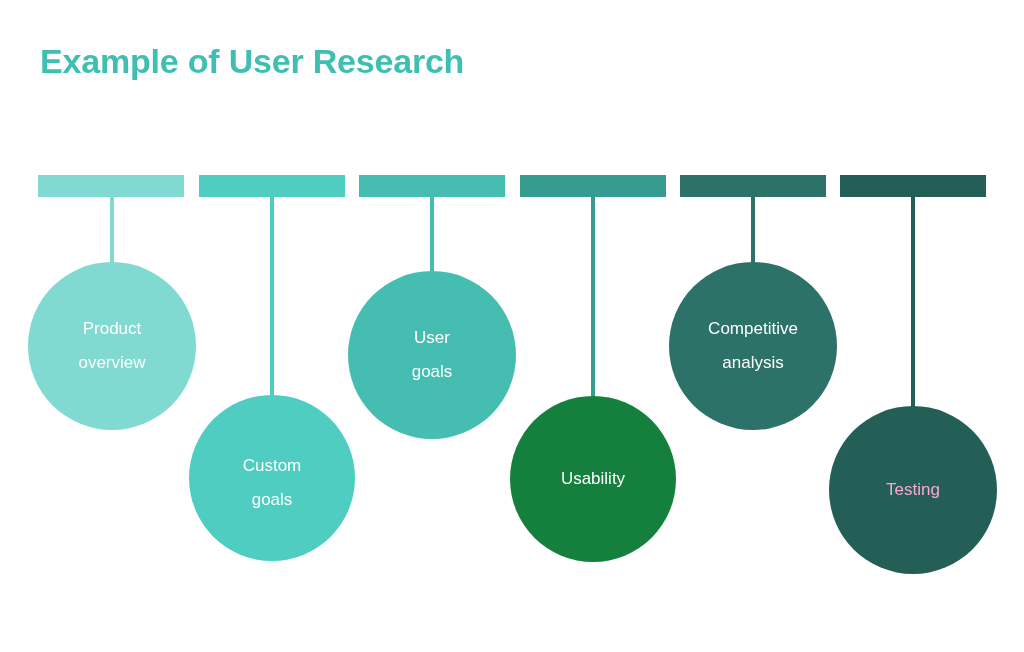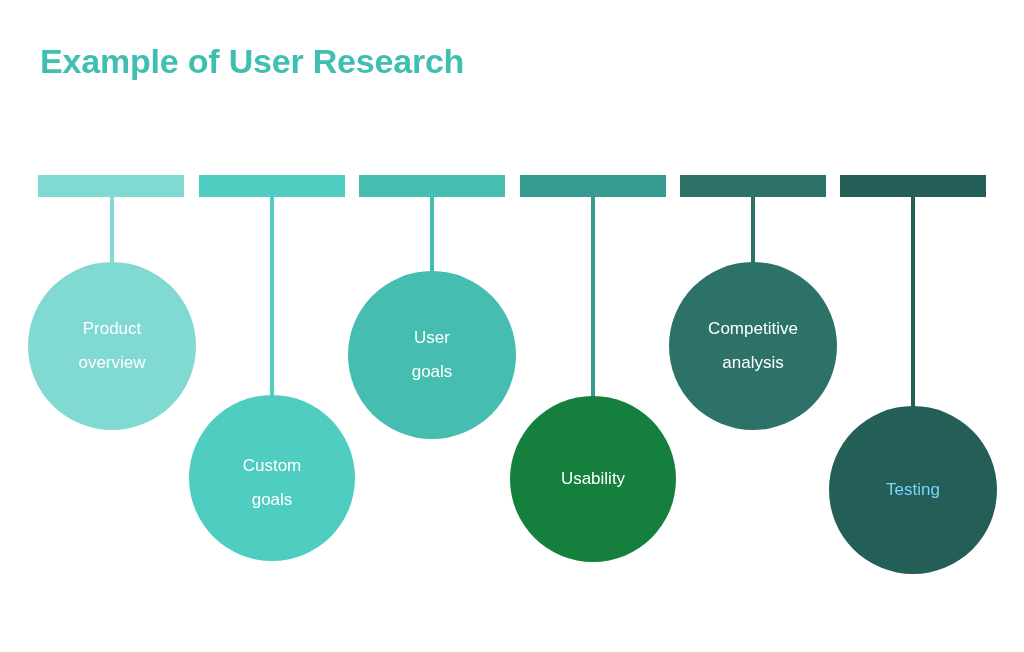--- a/index.html
+++ b/index.html
@@ -115,18 +115,18 @@
         <div class="connector" style="left: 751px; top: 197px; height: 66px; background: rgb(44, 114, 104);"></div>
         <div class="bubble" style="left: 669px; top: 262px; width: 168px; height: 168px; background: rgb(44, 114, 104); align-items: center;">
           <div class="bubble-label" style="color: rgb(255, 255, 255);">Competitive
 analysis</div>
         </div>
       </div>
       <div class="node">
         <div class="bar" style="left: 840px; top: 175px; width: 146px; height: 22px; background: rgb(36, 95, 87);"></div>
         <div class="connector" style="left: 911px; top: 197px; height: 210px; background: rgb(36, 95, 87);"></div>
         <div class="bubble" style="left: 829px; top: 406px; width: 168px; height: 168px; background: rgb(36, 95, 87);">
-          <div class="bubble-label" style="color: #7dd3fc;">Testing</div>
+          <div class="bubble-label" style="color: #f9a8d4;">Testing</div>
         </div>
       </div>
     </div>
 
 </div>
 
 </body></html>

